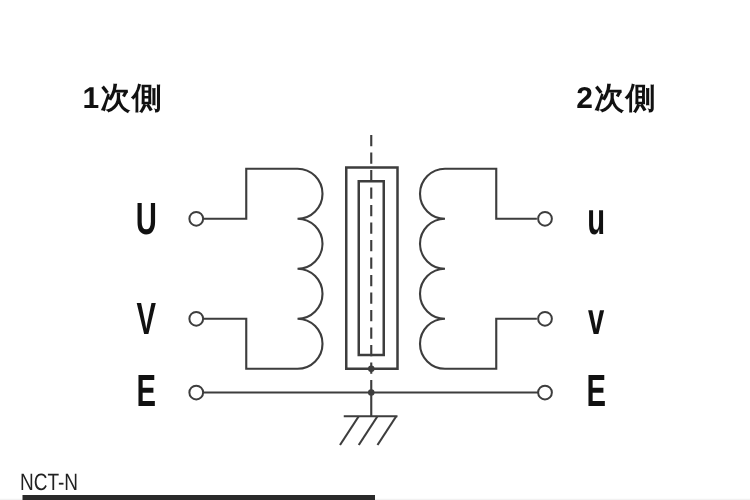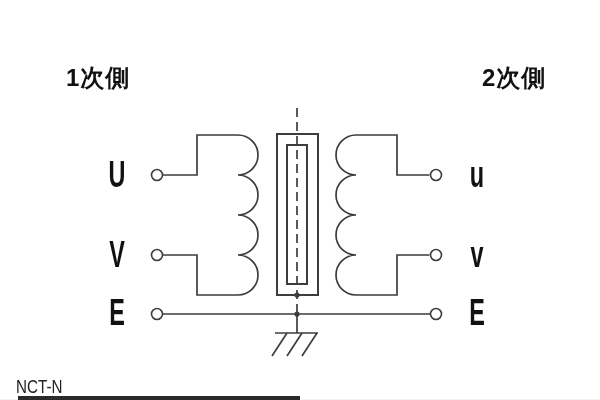--- a/index.html
+++ b/index.html
@@ -82,21 +82,21 @@
         <circle cx="157" cy="255" r="5.5"></circle>
         <circle cx="157" cy="314" r="5.5"></circle>
         <circle cx="436" cy="175" r="5.5"></circle>
         <circle cx="436" cy="255" r="5.5"></circle>
         <circle cx="436" cy="314" r="5.5"></circle>
       </g>
     </g>
   </svg>
 
   <div class="lbl side-label" style="left:66px;top:62px;">1次側</div>
-  <div class="lbl side-label" style="left:482px;top:62px;text-align:center;">2次側</div>
+  <div class="lbl side-label" style="left:461px;top:62px;text-align:center;">2次側</div>
 
   <div class="lbl term-label" style="left:97px;top:157px;">U</div>
   <div class="lbl term-label" style="left:97px;top:237px;">V</div>
   <div class="lbl term-label" style="left:97px;top:295px;">E</div>
 
   <div class="lbl term-label" style="left:457px;top:157px;">u</div>
   <div class="lbl term-label" style="left:457px;top:237px;">v</div>
   <div class="lbl term-label" style="left:457px;top:295px;">E</div>
 
   <div class="lbl caption" style="left:16px;top:376px;">NCT-N</div>

